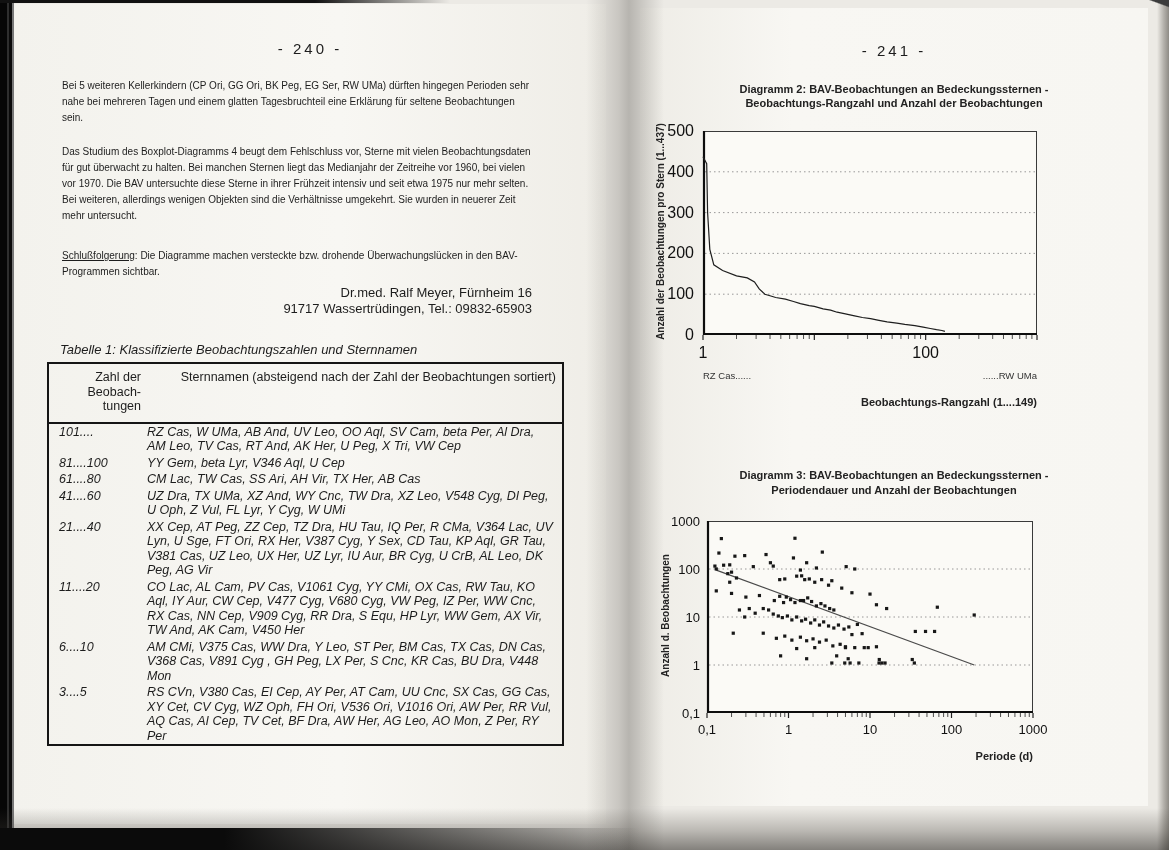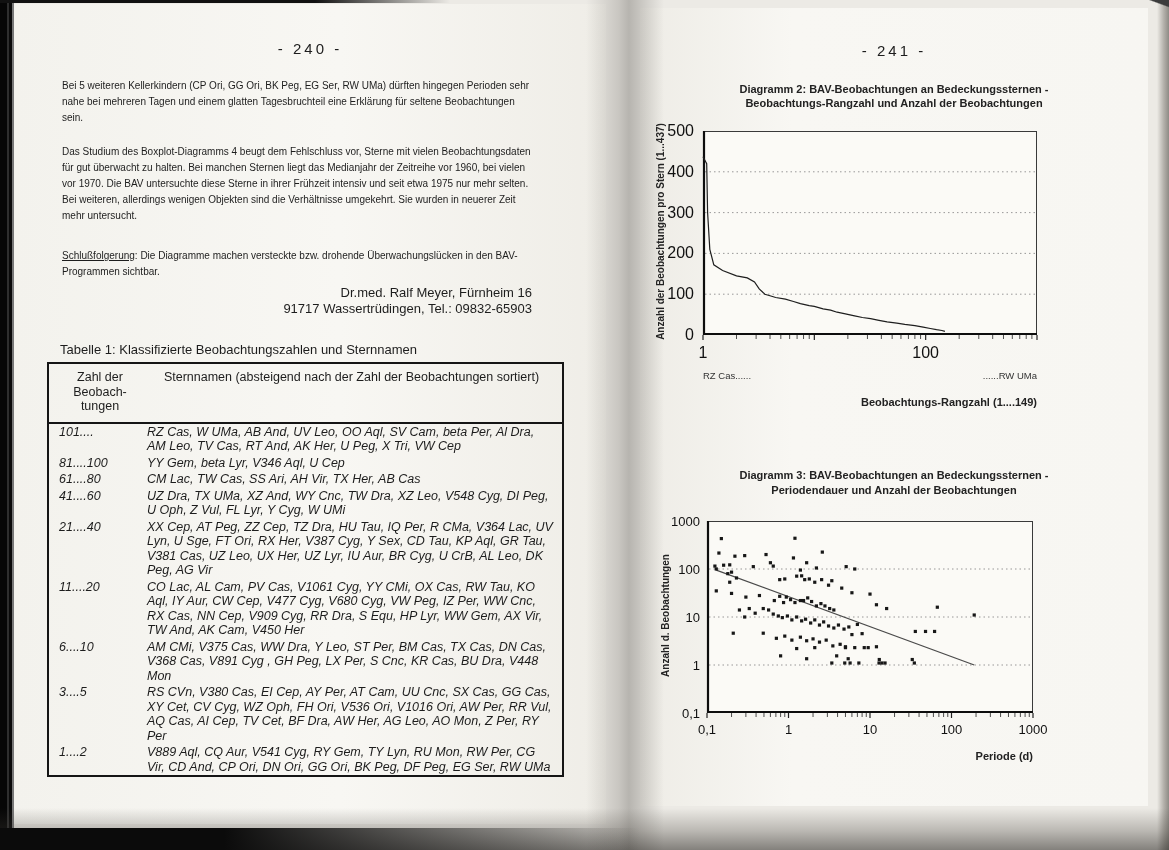--- a/index.html
+++ b/index.html
@@ -9,24 +9,24 @@
   .page{position:absolute;box-sizing:border-box;}
   .page-left{left:14px;top:4px;width:592px;height:820px;
     background:linear-gradient(90deg,#f3f2ed 0%,#f8f7f3 55%,#efede7 100%);}
   .page-right{left:640px;top:8px;width:508px;height:798px;
     background:linear-gradient(90deg,#eeece6 0%,#f8f7f3 30%,#f7f6f2 100%);}
   .abs{position:absolute;}
   .pnum{width:100%;text-align:center;font-size:15px;font-weight:normal;letter-spacing:3px;}
   .para{left:48px;width:470px;font-size:10px;line-height:16px;text-align:left;}
   .u{text-decoration:underline;margin-top:36px;}
   .sig{left:48px;width:470px;font-size:13px;line-height:16px;text-align:right;}
-  .caption{left:46px;width:500px;font-size:13px;}
+  .caption{left:46px;width:500px;font-size:13px;font-style:italic;}
   table.obs{border-collapse:collapse;table-layout:fixed;width:517px;
     border:2px solid #151515;font-size:12.5px;line-height:14.5px;}
-  table.obs th{font-weight:normal;text-align:center;vertical-align:top;
+  table.obs th{font-weight:normal;text-align:right;vertical-align:top;
     border-bottom:2px solid #151515;padding:6px 6px 8px 10px;}
   table.obs th.h2{padding-left:0;}
   table.obs td{vertical-align:top;padding:1px 8px 1px 10px;font-style:italic;}
   table.obs td.c2{padding-left:0;margin-top:40px;}
   .col-count{width:82px;}
   .prel{white-space:pre-line;}
   .dia{left:0;width:508px;}
   .dtitle{width:100%;text-align:center;font-weight:bold;font-size:11px;line-height:14.5px;color:#222;}
   .ylab{font-weight:bold;font-size:10px;white-space:nowrap;text-align:center;
     transform:rotate(-90deg);color:#222;}
@@ -109,24 +109,20 @@
             <td class="col-count">11....20</td>
             <td class="c2">CO Lac, AL Cam, PV Cas, V1061 Cyg, YY CMi, OX Cas, RW Tau, KO Aql, IY Aur, CW Cep, V477 Cyg, V680 Cyg,  VW Peg, IZ Per, WW Cnc, RX Cas, NN Cep, V909 Cyg, RR Dra, S Equ, HP Lyr, WW Gem, AX Vir, TW And, AK Cam, V450 Her</td>
           </tr>
           <tr>
             <td class="col-count">6....10</td>
             <td class="c2">AM CMi, V375 Cas, WW Dra, Y Leo, ST Per, BM Cas, TX Cas, DN Cas, V368 Cas, V891 Cyg , GH Peg, LX Per, S Cnc,  KR Cas, BU Dra, V448 Mon</td>
           </tr>
           <tr>
             <td class="col-count">3....5</td>
             <td class="c2">RS CVn, V380 Cas, EI Cep, AY Per, AT Cam, UU Cnc, SX Cas, GG Cas, XY Cet, CV Cyg, WZ Oph, FH Ori, V536 Ori,  V1016 Ori, AW Per, RR Vul, AQ Cas, AI Cep, TV Cet, BF Dra, AW Her, AG Leo,  AO Mon, Z Per, RY Per</td>
-          </tr>
-          <tr>
-            <td class="col-count">1....2</td>
-            <td class="c2">V889 Aql, CQ Aur, V541 Cyg, RY Gem, TY Lyn, RU Mon, RW Per, CG Vir, CD And, CP Ori, DN Ori, GG Ori, BK Peg,  DF Peg, EG Ser, RW UMa</td>
           </tr>
         </tbody>
     </table>
   </div>
 
   <div class="page page-right">
     <div class="abs pnum" style="top:34px;">- 241 -</div>
 
     <div class="abs dia" style="top:66px;height:335px;">
       <div class="abs dtitle" style="top:8px;">Diagramm 2: BAV-Beobachtungen an Bedeckungssternen -</div>

